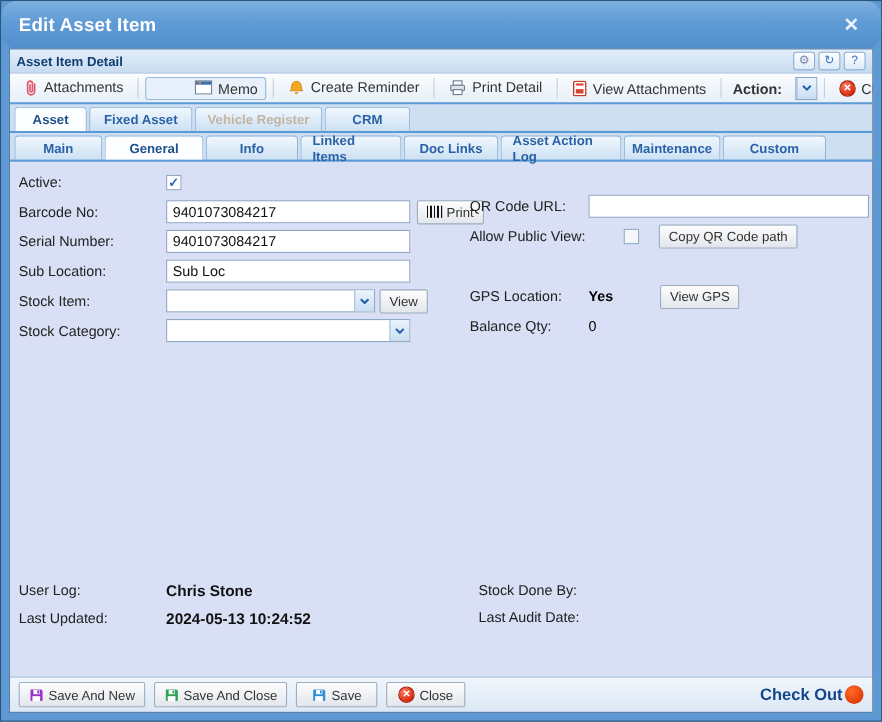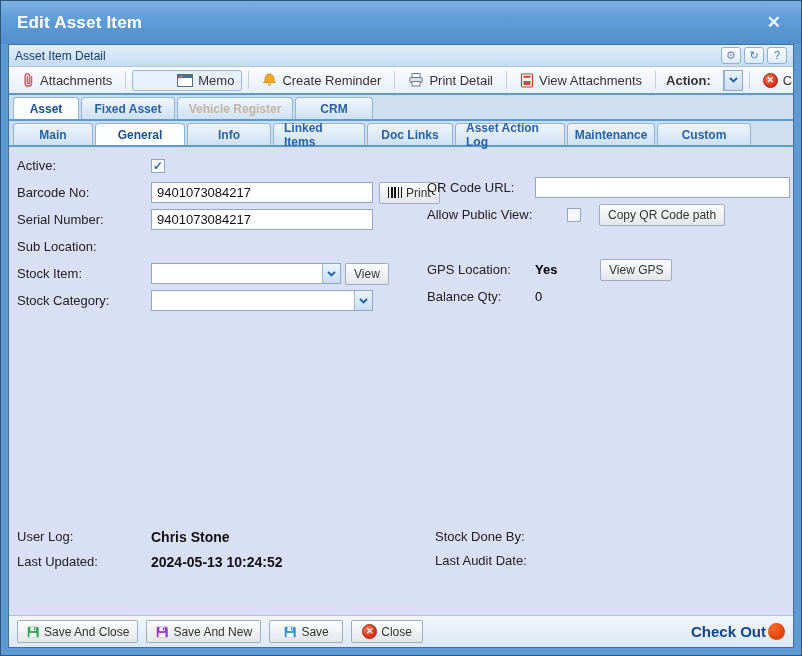--- a/index.html
+++ b/index.html
@@ -15,20 +15,21 @@
     background: #5e99d4;
     border: 1px solid #2a567e;
     display: flex; flex-direction: column;
   }
   
   .titlebar {
     height: 43px; flex: 0 0 43px;
     background: linear-gradient(180deg,#7db1e0 0%, #5f9bd6 45%, #538fcc 100%);
     display: flex; align-items: center;
     padding: 0 16px;
+    border-radius: 14px;
   }
   .titlebar .title { color: #ffffff; font-size: 17px; font-weight: 600; letter-spacing: .2px; }
   .titlebar .close-x {
     margin-left: auto; color: #eaf2fa; font-size: 17px; font-weight: 700;
     cursor: pointer; line-height: 1; padding: 2px 4px;
   }
   
   .frame {
     flex: 1; margin: 0 7px 7px 7px;
     display: flex; flex-direction: column;
@@ -36,37 +37,37 @@
     background: #d9dff4;
     overflow: hidden;
   }
   
   .panel-header {
     height: 22px; flex: 0 0 22px;
     background: linear-gradient(180deg,#e3eefa 0%, #c7dcf0 100%);
     border-bottom: 1px solid #aac6e2;
     display: flex; align-items: center; padding: 0 6px;
   }
-  .panel-header .panel-title { color: #123e73; font-weight: 400; font-size: 12px; }
+  .panel-header .panel-title { color: #123e73; font-weight: 700; font-size: 12px; }
   .panel-header .mini-btns { margin-left: auto; display: flex; gap: 3px; }
   .mini-btn {
     width: 20px; height: 17px; border: 1px solid #8fb0d4; border-radius: 3px;
     background: linear-gradient(180deg,#ffffff,#dcebf8);
     display: flex; align-items: center; justify-content: center;
     font-size: 11px; color: #3a76c4; cursor: pointer; line-height: 1;
   }
   .mini-btn.gear { color: #7a8aa8; }
   
   .toolbar {
     height: 28px; flex: 0 0 28px;
     background: linear-gradient(180deg,#fbfdff 0%, #e7eff8 100%);
     border-bottom: 2px solid #5b9bd5;
     display: flex; align-items: center; padding: 0 6px; gap: 6px;
   }
-  .tb-item { display: flex; align-items: center; gap: 5px; padding: 2px 7px; color: #333; cursor: pointer; white-space: nowrap; }
+  .tb-item { display: flex; gap: 5px; padding: 2px 7px; color: #333; cursor: pointer; white-space: nowrap; }
   .tb-item.boxed { border: 1px solid #9ab8d8; border-radius: 3px; background: #e8f1fb; padding-left: 44px; }
   .tb-sep { width: 1px; height: 18px; background: #c2d0e0; flex: 0 0 1px; }
   .tb-label { color: #333; font-weight: 600; padding-left: 4px; }
   .tb-select {
     width: 150px; height: 21px; background: #fff; border: 1px solid #8fa8c6;
     display: flex; align-items: center; margin-left: 6px; cursor: pointer;
   }
   .tb-select .chev-box {
     margin-left: auto; width: 18px; height: 19px;
     background: linear-gradient(180deg,#eaf4fd,#c9def2);
@@ -285,20 +286,21 @@
         </span>
       </div>
 
       <div class="frow">
         <span class="flabel">Serial Number:</span>
         <span class="tinput w222">9401073084217</span>
       </div>
 
       <div class="frow">
         <span class="flabel">Sub Location:</span>
+        <span class="tinput w222">Sub Loc</span>
       </div>
 
       <div class="frow">
         <span class="flabel">Stock Item:</span>
         <span class="select" style="width:190px">
           <span style="padding-left:5px"></span>
           <span class="chev-box">
             <svg width="9" height="6" viewBox="0 0 9 6">
                 <path d="M1 1 L4.5 4.5 L8 1" fill="none" stroke="#1f5fae" stroke-width="1.8"></path>
               </svg>
@@ -366,38 +368,38 @@
           </div>
         </div>
       </div>
 
     </div>
 
     <div class="footer">
       <span class="btn">
         <span>
           <svg width="14" height="14" viewBox="0 0 16 16">
+              <path d="M2 3 a1 1 0 0 1 1-1 h10 l1.5 1.5 V13 a1 1 0 0 1 -1 1 H3 a1 1 0 0 1 -1-1z" fill="#9b30c8"></path>
+              <rect x="5" y="2.5" width="6.5" height="4.5" fill="#fff"></rect>
+              <rect x="9" y="3" width="1.8" height="3.2" fill="#9b30c8"></rect>
+              <rect x="4" y="9" width="8" height="5" fill="#fff"></rect>
+            </svg>
+        </span>
+        <span>Save And New</span>
+      </span>
+      <span class="btn">
+        <span>
+          <svg width="14" height="14" viewBox="0 0 16 16">
               <path d="M2 3 a1 1 0 0 1 1-1 h10 l1.5 1.5 V13 a1 1 0 0 1 -1 1 H3 a1 1 0 0 1 -1-1z" fill="#2fa352"></path>
               <rect x="5" y="2.5" width="6.5" height="4.5" fill="#fff"></rect>
               <rect x="9" y="3" width="1.8" height="3.2" fill="#2fa352"></rect>
               <rect x="4" y="9" width="8" height="5" fill="#fff"></rect>
             </svg>
         </span>
         <span>Save And Close</span>
-      </span>
-      <span class="btn">
-        <span>
-          <svg width="14" height="14" viewBox="0 0 16 16">
-              <path d="M2 3 a1 1 0 0 1 1-1 h10 l1.5 1.5 V13 a1 1 0 0 1 -1 1 H3 a1 1 0 0 1 -1-1z" fill="#9b30c8"></path>
-              <rect x="5" y="2.5" width="6.5" height="4.5" fill="#fff"></rect>
-              <rect x="9" y="3" width="1.8" height="3.2" fill="#9b30c8"></rect>
-              <rect x="4" y="9" width="8" height="5" fill="#fff"></rect>
-            </svg>
-        </span>
-        <span>Save And New</span>
       </span>
       <span class="btn" style="width:74px">
         <span>
           <svg width="14" height="14" viewBox="0 0 16 16">
               <path d="M2 3 a1 1 0 0 1 1-1 h10 l1.5 1.5 V13 a1 1 0 0 1 -1 1 H3 a1 1 0 0 1 -1-1z" fill="#2f8fd8"></path>
               <rect x="5" y="2.5" width="6.5" height="4.5" fill="#fff"></rect>
               <rect x="9" y="3" width="1.8" height="3.2" fill="#2f8fd8"></rect>
               <rect x="4" y="9" width="8" height="5" fill="#fff"></rect>
             </svg>
         </span>

